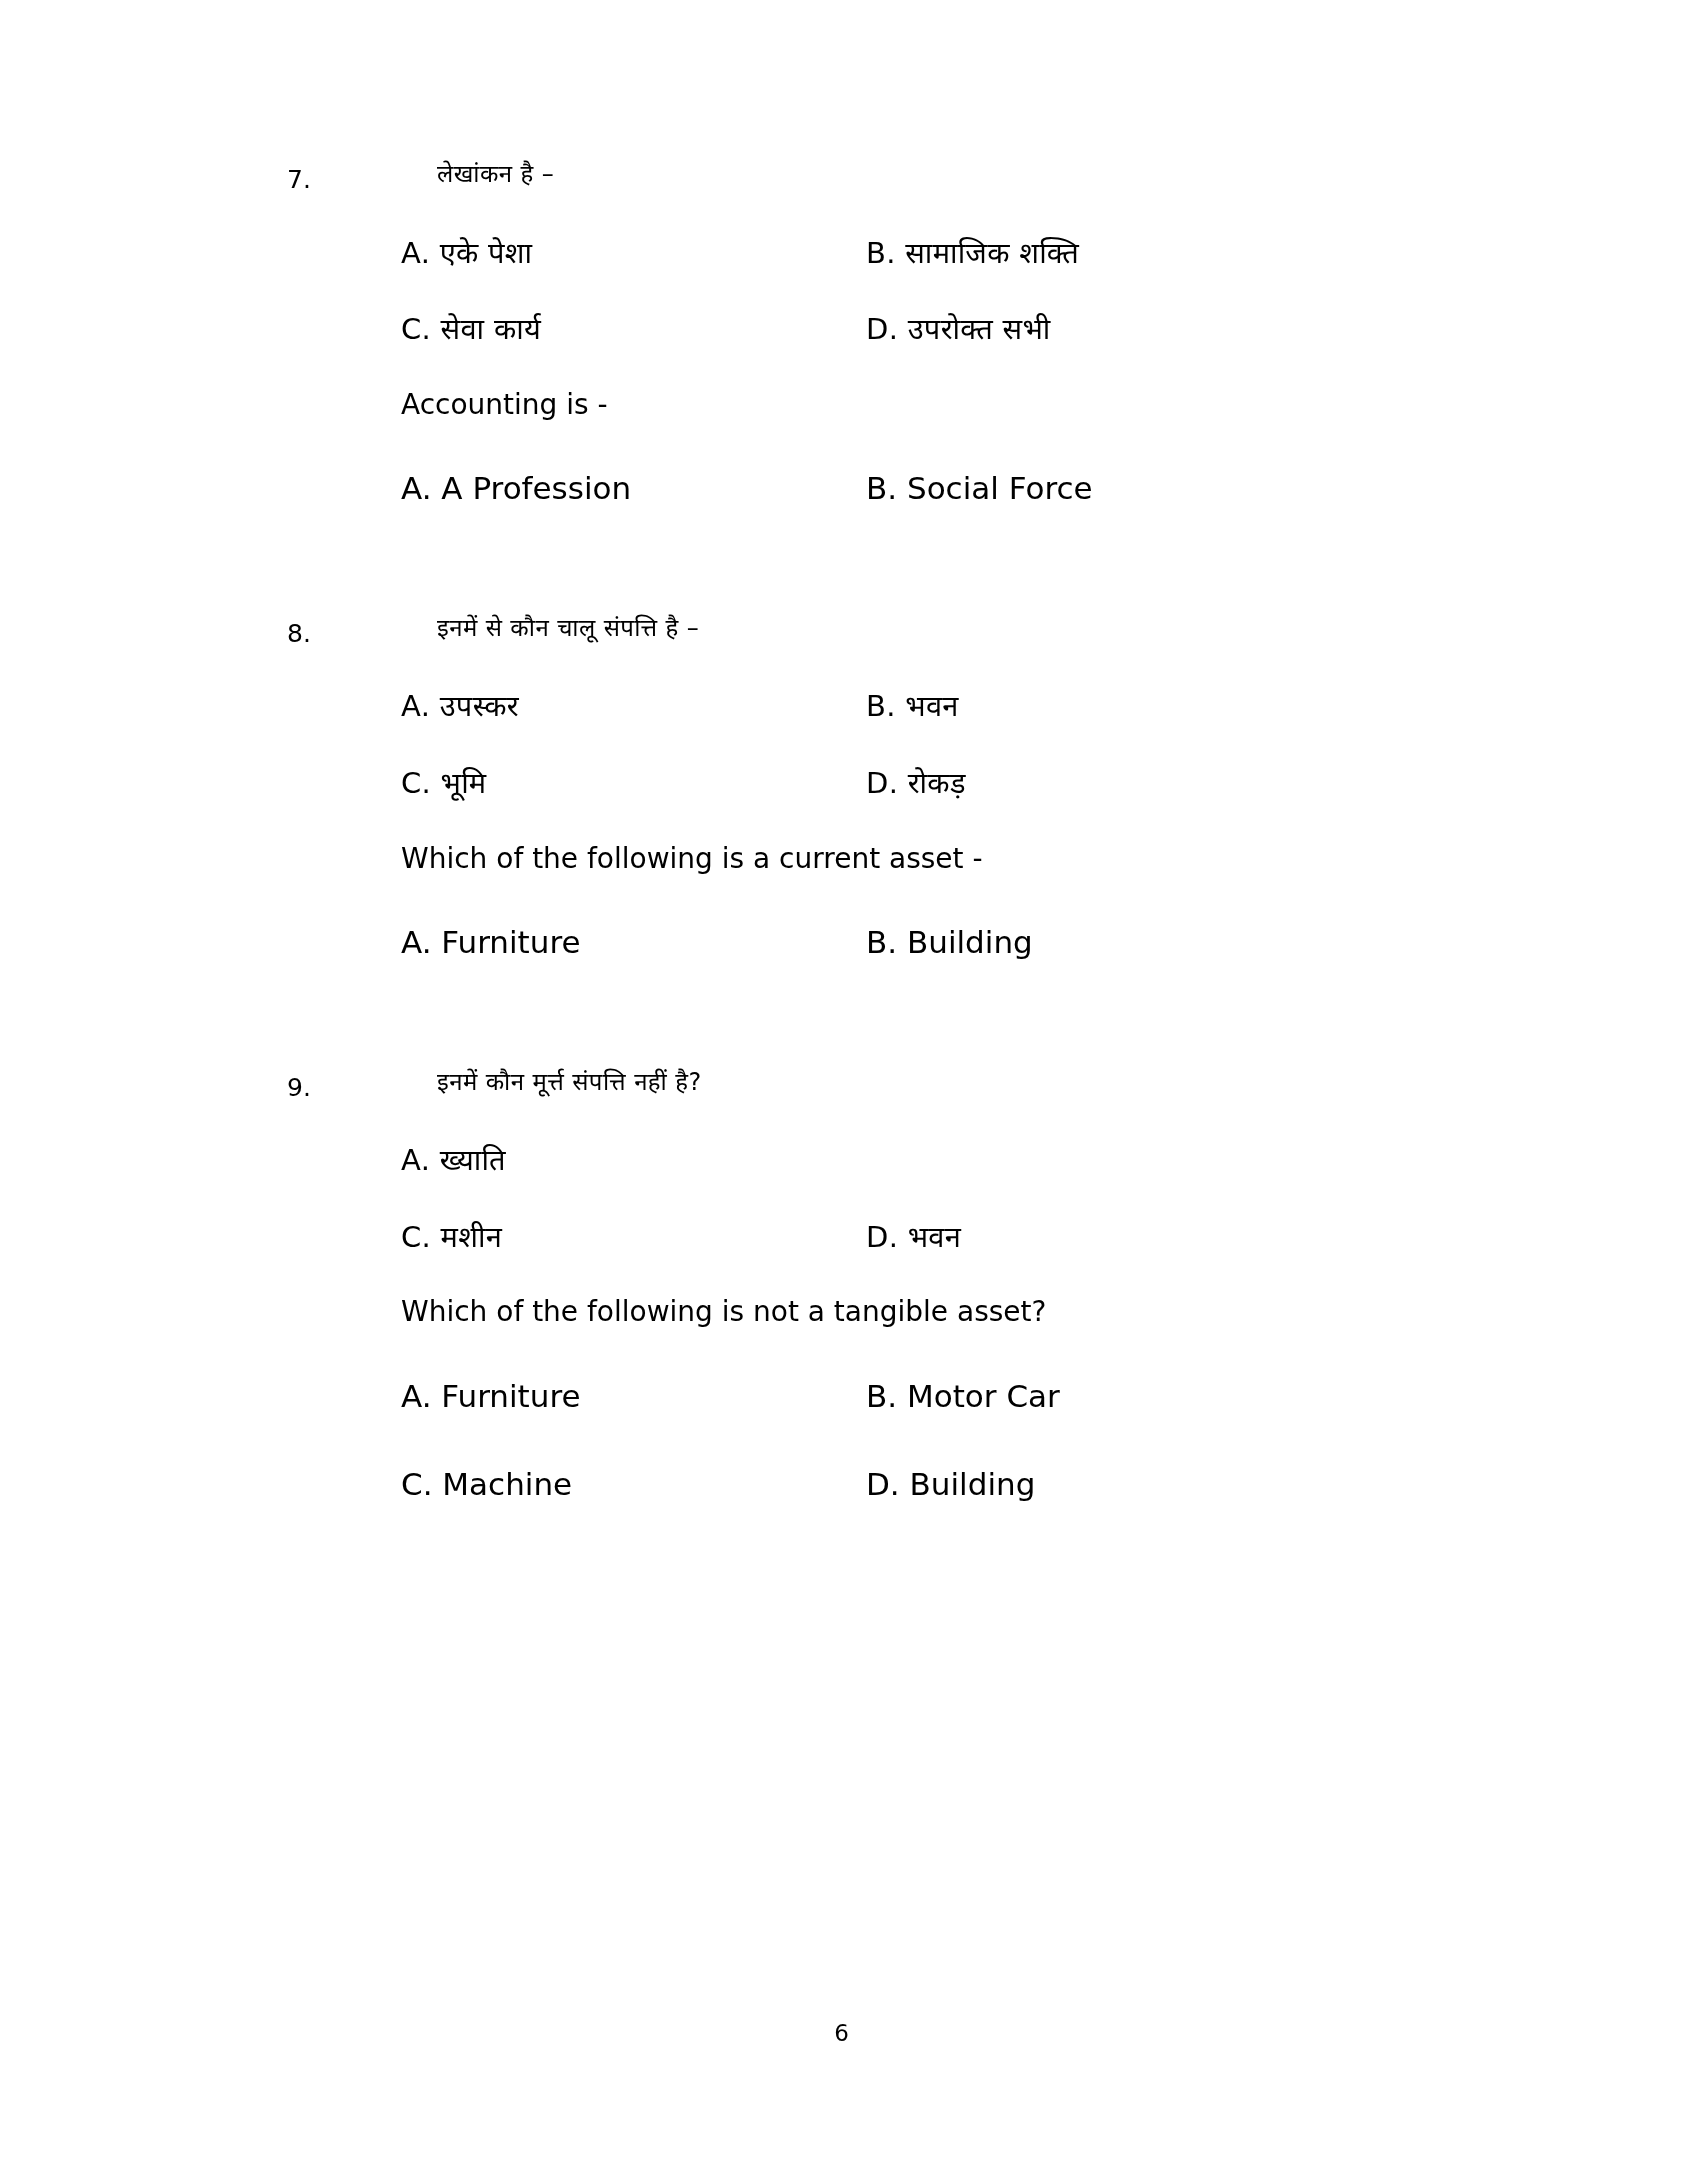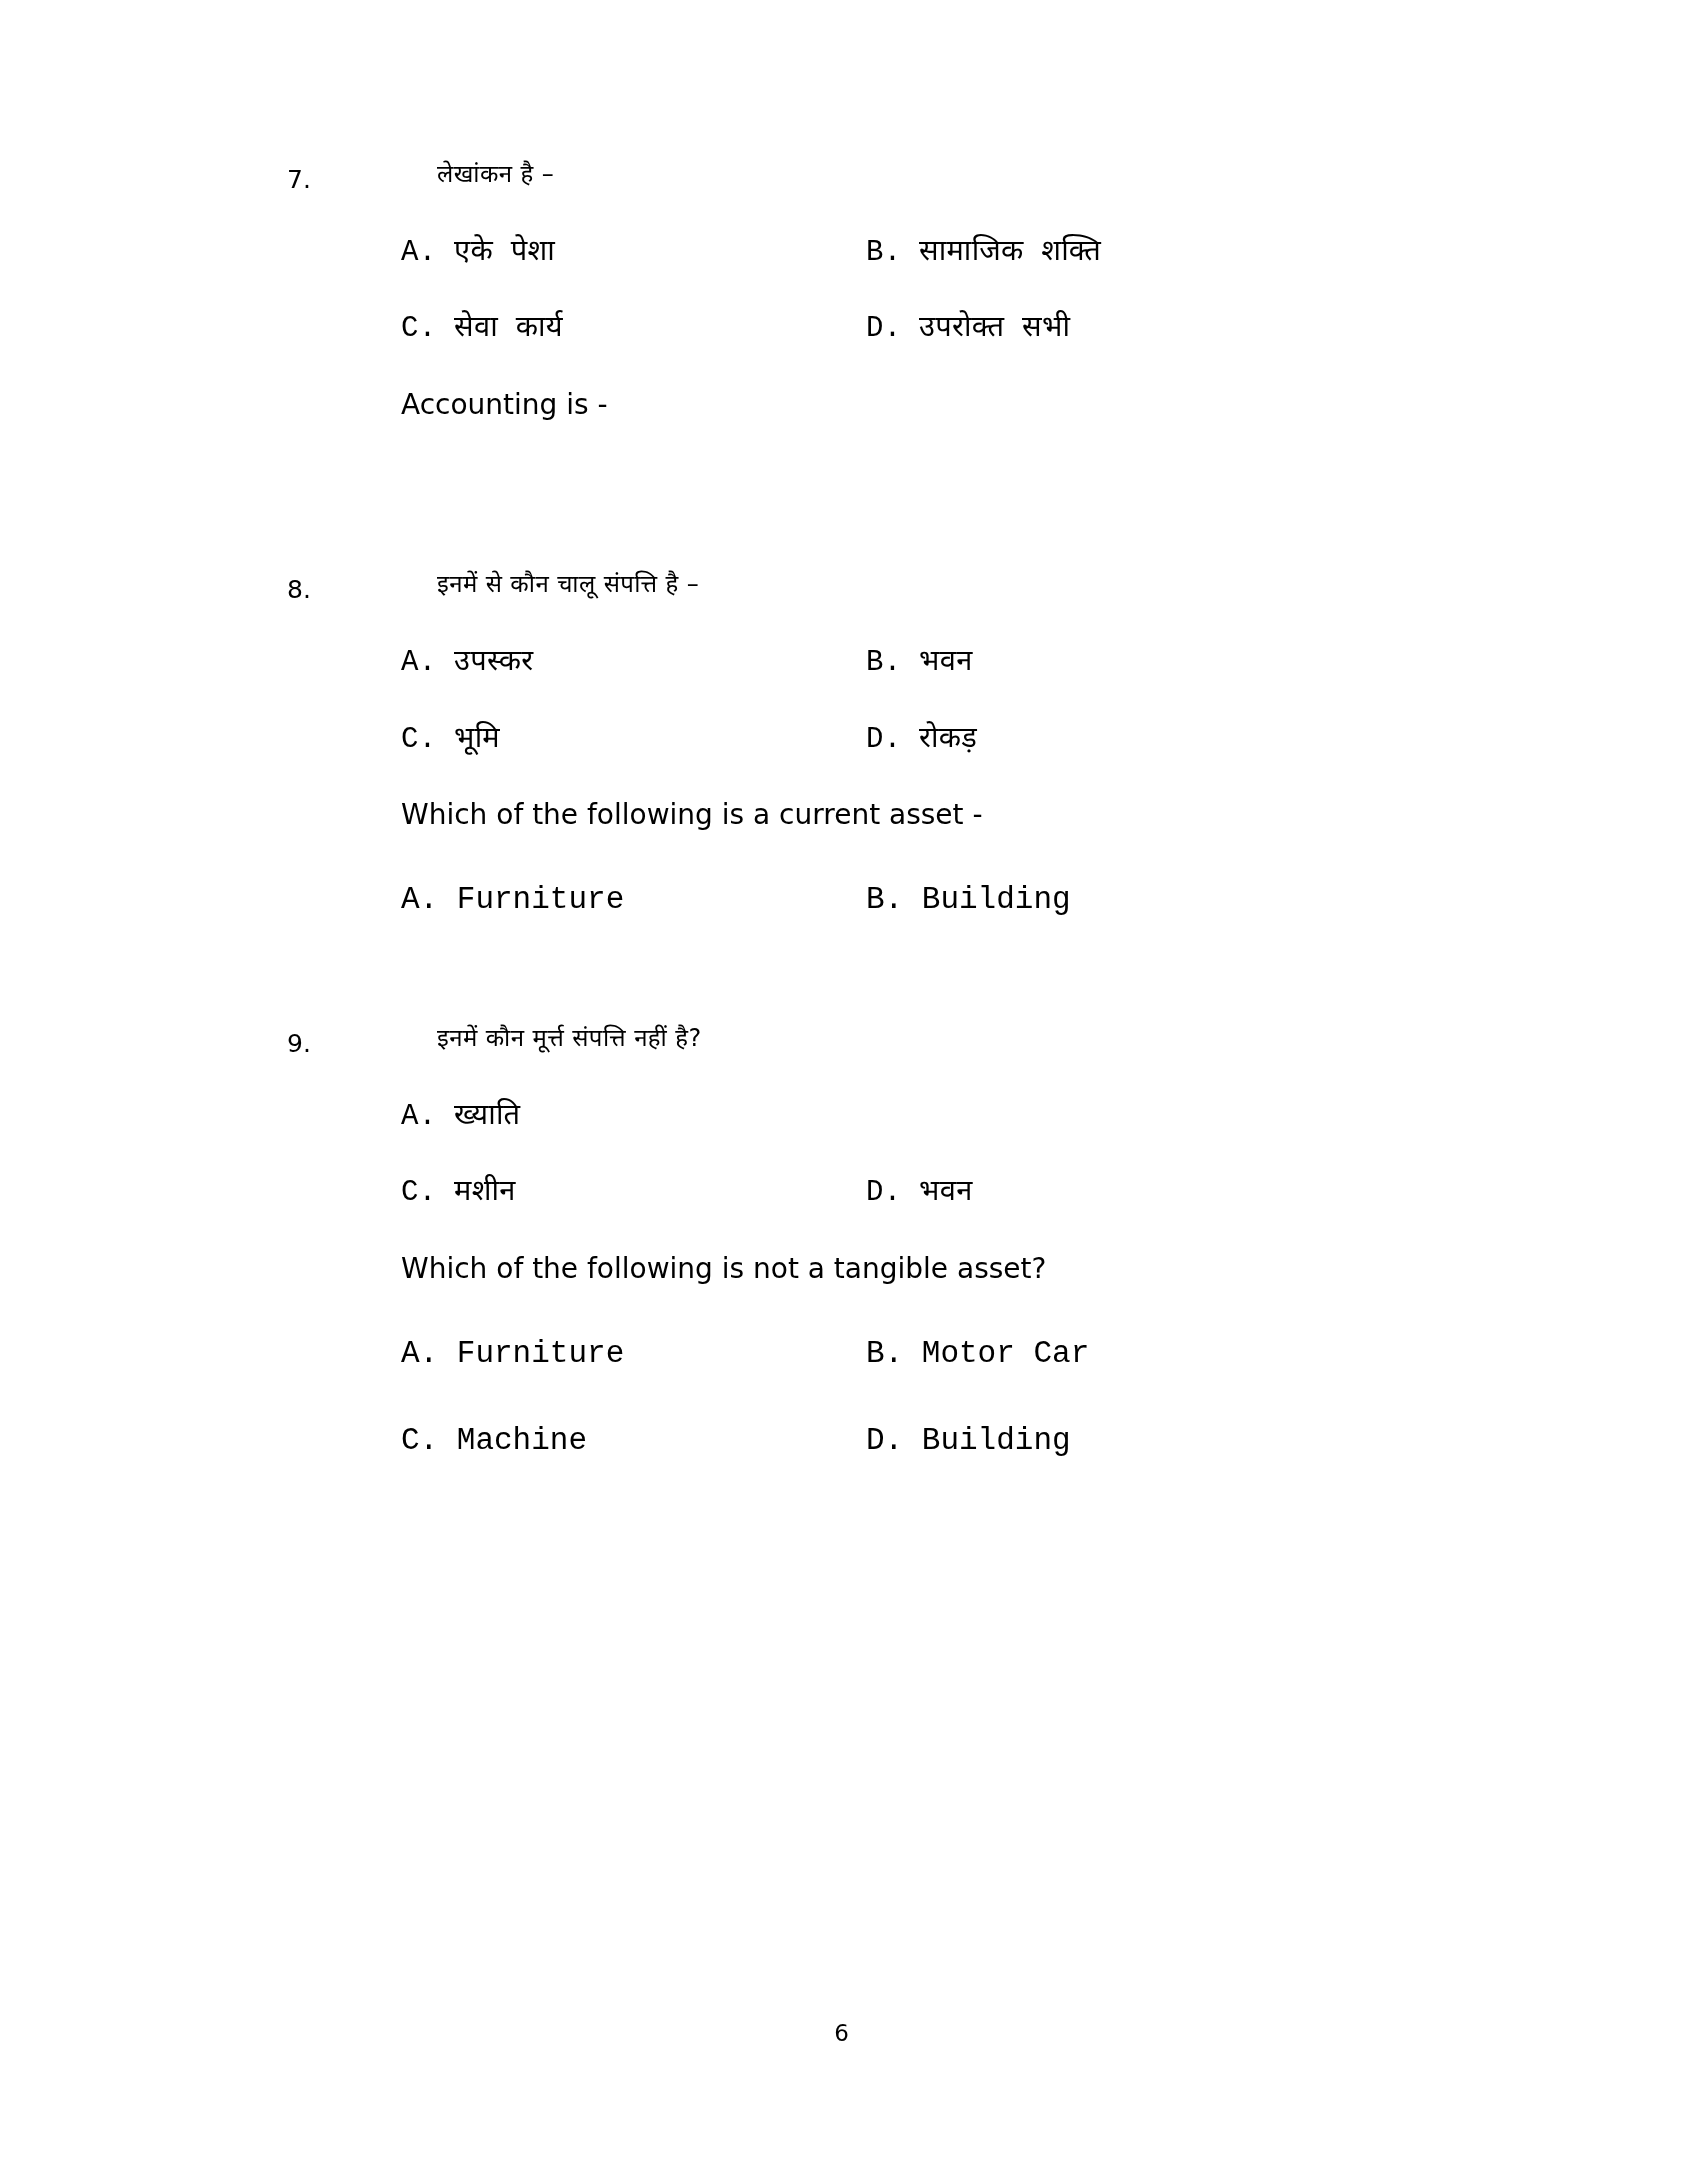--- a/index.html
+++ b/index.html
@@ -57,21 +57,20 @@
     margin-left: 114px;
   }
 
   .options-row {
     display: flex;
     margin-left: 114px;
   }
   .opt {
     width: 465px;
     flex: 0 0 465px;
-    font-family: Liberation Mono, monospace;
   }
   .opt-hi {
     font-size: 29px;
     line-height: 1.4;
     letter-spacing: 0.3px;
   }
   .opt-en {
     font-size: 31px;
     line-height: 1.4;
   }
@@ -105,20 +104,24 @@
         <div class="opt opt-hi">B. सामाजिक शक्ति</div>
       </div>
       <div class="gap-sm"></div>
       <div class="options-row">
         <div class="opt opt-hi">C. सेवा कार्य</div>
         <div class="opt opt-hi">D. उपरोक्त सभी</div>
       </div>
       <div class="gap-sm"></div>
       <div class="q-text-en">Accounting is -</div>
       <div class="gap-md"></div>
+      <div class="options-row">
+        <div class="opt opt-en">A. A Profession</div>
+        <div class="opt opt-en">B. Social Force</div>
+      </div>
       <div class="gap-md"></div>
     </div>
 
     <div class="question-block">
       <div class="q-head">
         <div class="q-num">8.</div>
         <div class="q-text-hi">इनमें से कौन चालू संपत्ति है –</div>
       </div>
       <div class="gap-sm"></div>
       <div class="options-row">

